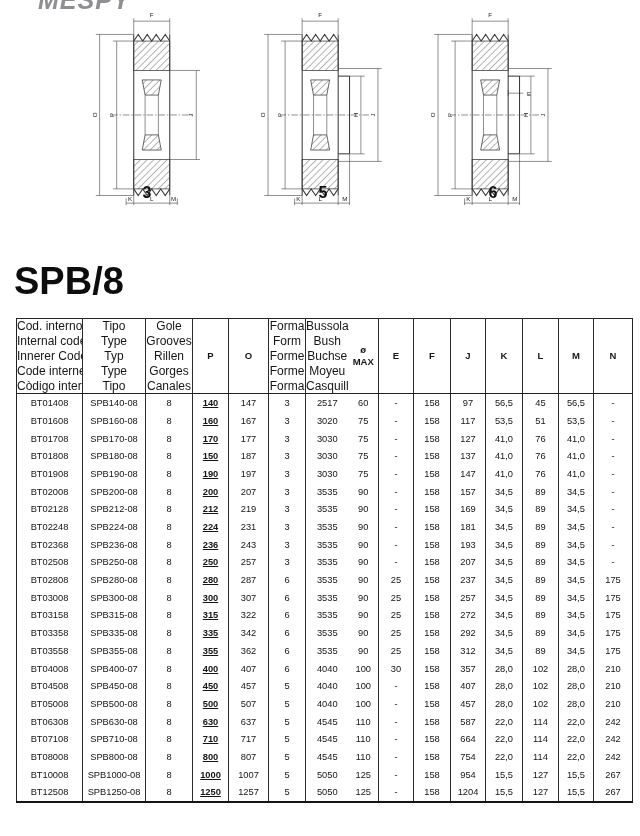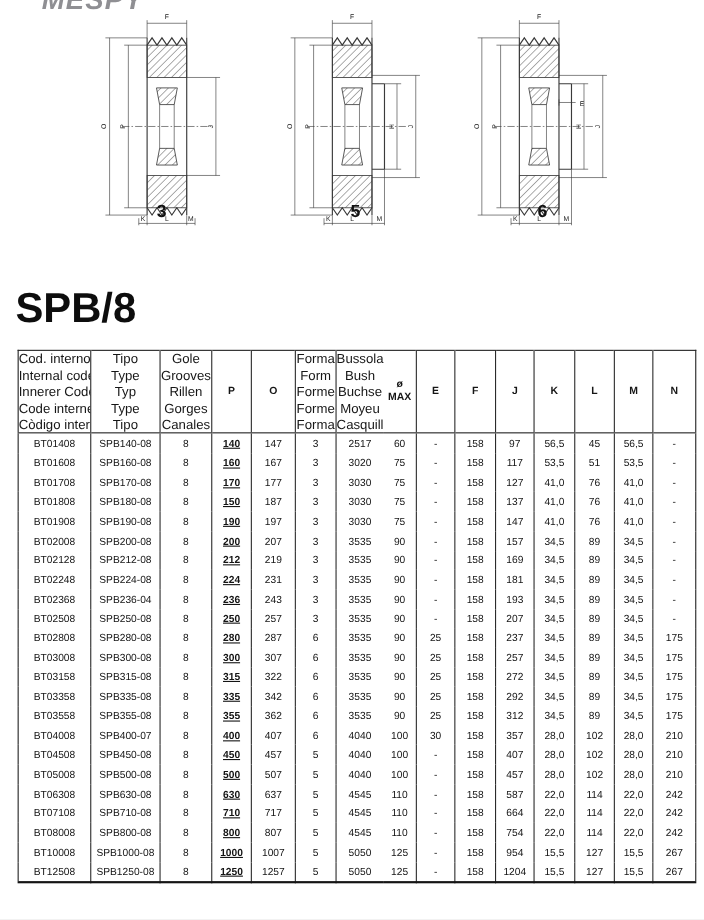--- a/index.html
+++ b/index.html
@@ -442,21 +442,21 @@
           <td class="c8">-</td>
           <td class="c9">158</td>
           <td class="c10">181</td>
           <td class="c11">34,5</td>
           <td class="c12">89</td>
           <td class="c13">34,5</td>
           <td class="c14">-</td>
         </tr>
         <tr>
           <td class="c0">BT02368</td>
-          <td class="c1">SPB236-04</td>
+          <td class="c1">SPB236-08</td>
           <td class="c2">8</td>
           <td class="c3">236</td>
           <td class="c4">243</td>
           <td class="c5">3</td>
           <td class="c6">3535</td>
           <td class="c7">90</td>
           <td class="c8">-</td>
           <td class="c9">158</td>
           <td class="c10">193</td>
           <td class="c11">34,5</td>

